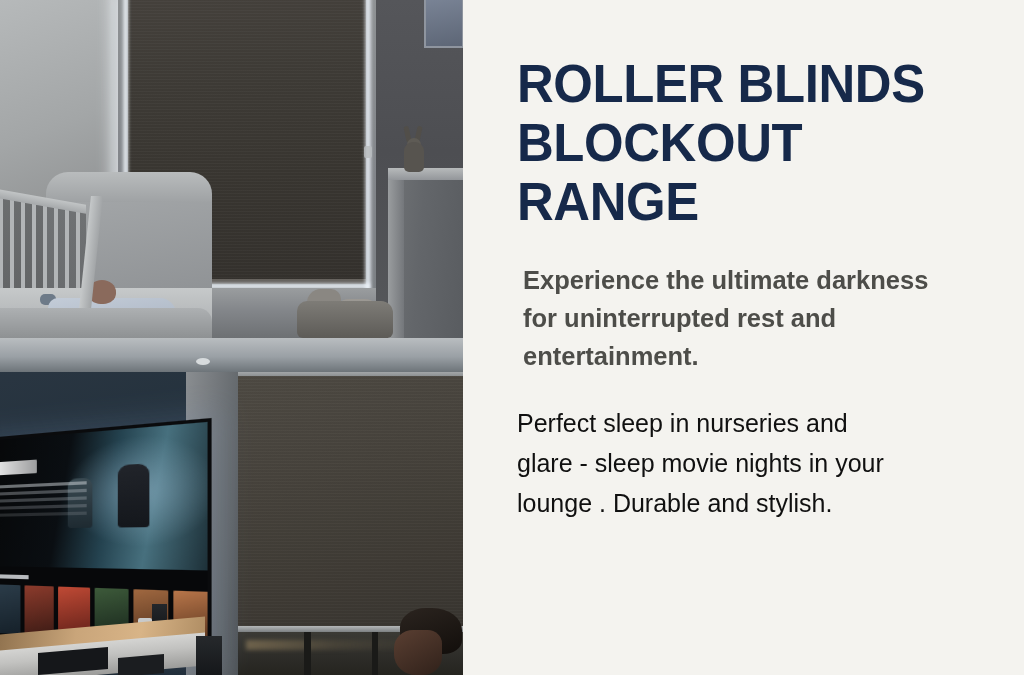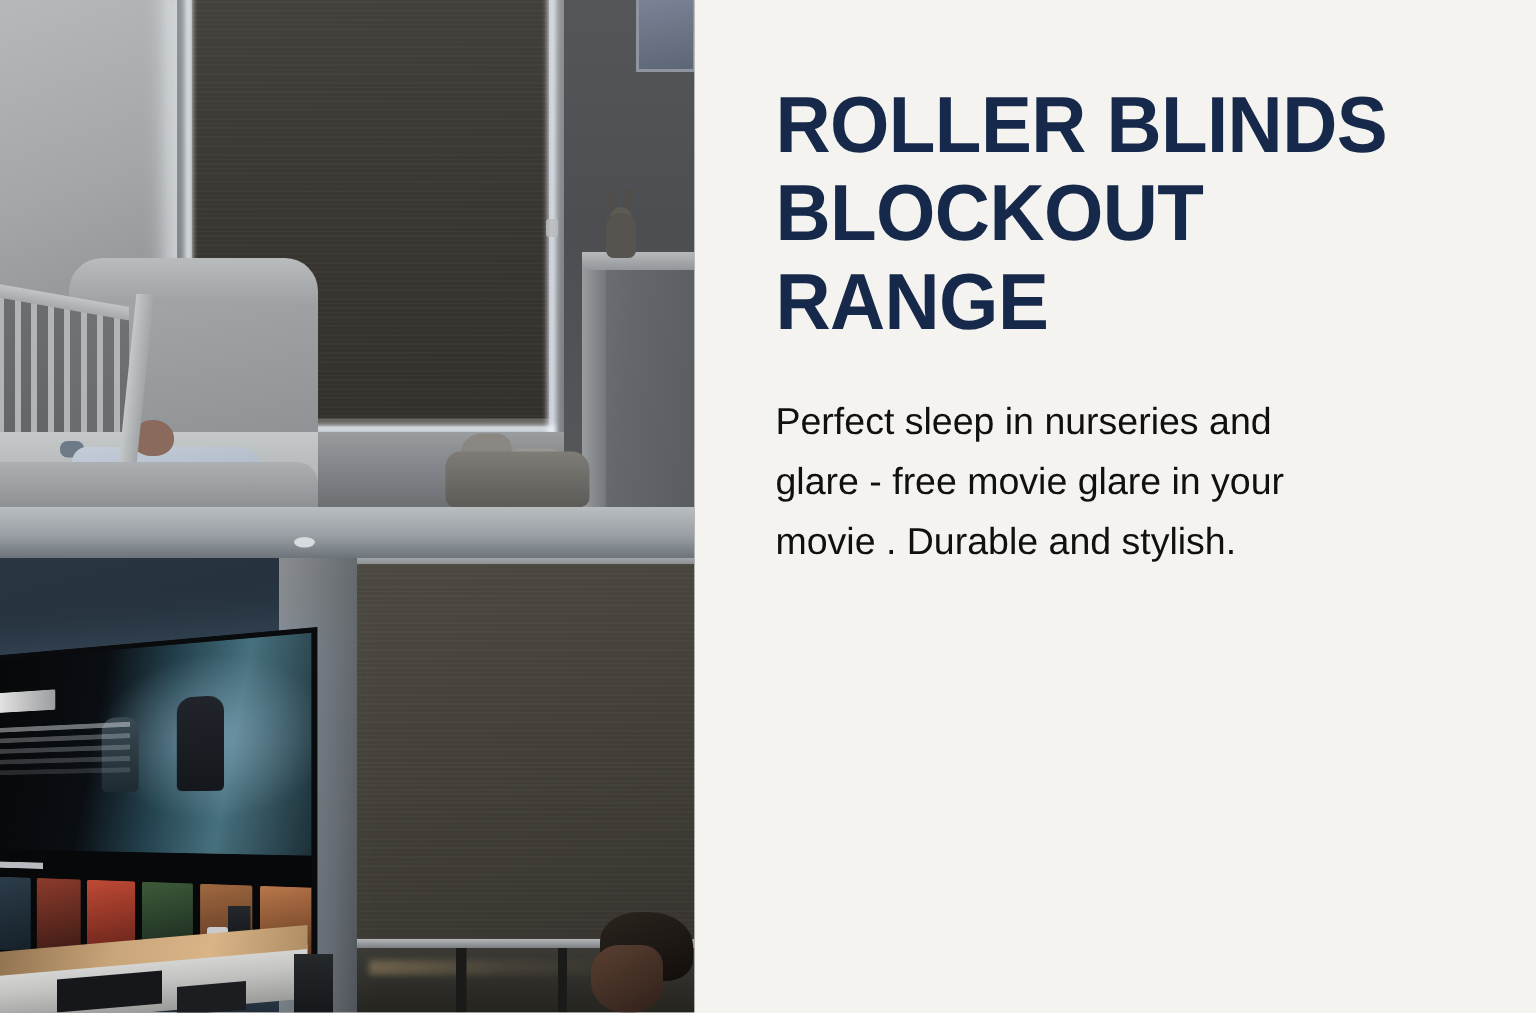--- a/index.html
+++ b/index.html
@@ -501,21 +501,22 @@
     </div>
   </div>
 
   <div class="content-panel">
     <h1 class="headline">
       <span class="hl-line">ROLLER BLINDS</span>
       <span class="hl-line">BLOCKOUT</span>
       <span class="hl-line">RANGE</span>
     </h1>
 
+    <p class="subheading">Experience the ultimate darkness for uninterrupted rest and entertainment.</p>
 
     <div class="body-copy">
       <span class="bc-line">Perfect sleep in nurseries and</span>
-      <span class="bc-line">glare - free movie glare in your</span>
-      <span class="bc-line">movie . Durable and stylish.</span>
+      <span class="bc-line">glare - sleep movie nights in your</span>
+      <span class="bc-line">lounge . Durable and stylish.</span>
     </div>
   </div>
 
 </div>
 
 </body></html>

